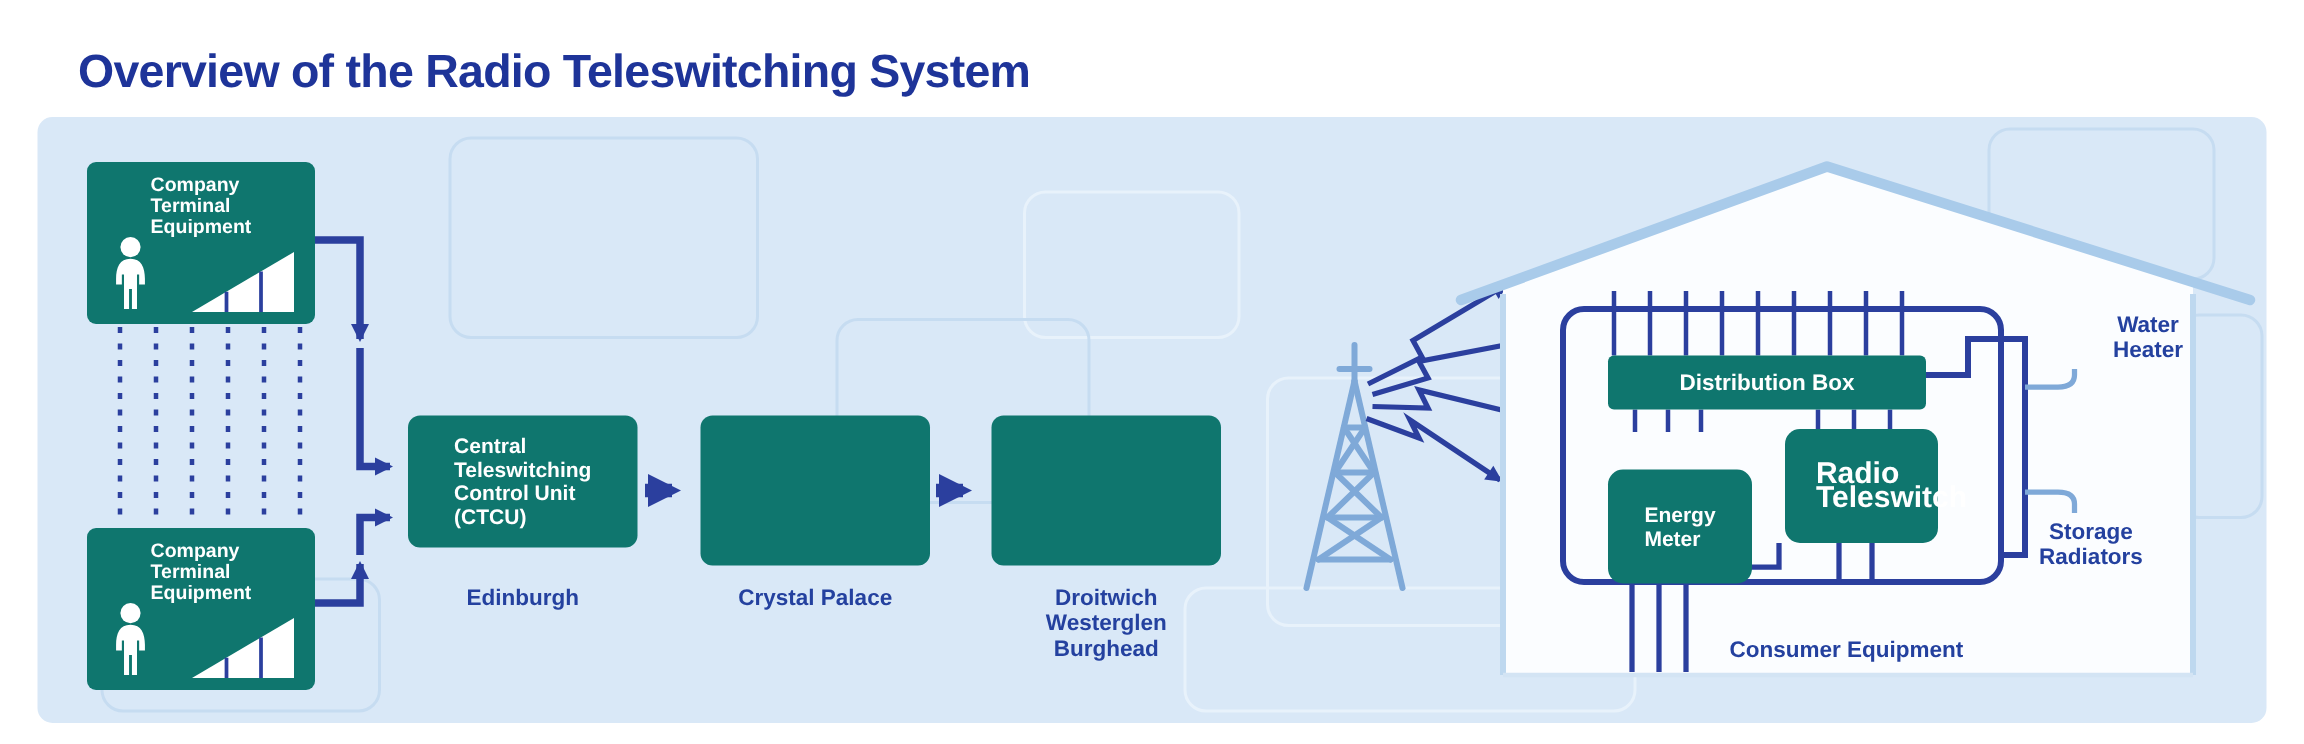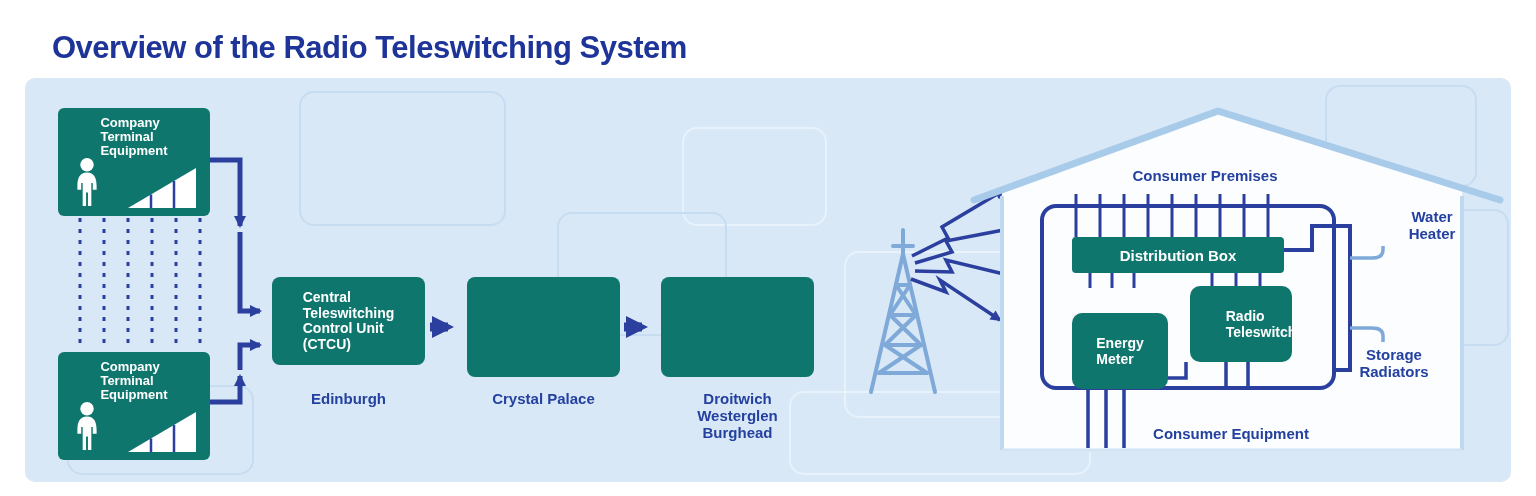--- a/index.html
+++ b/index.html
@@ -29,21 +29,21 @@
   .company .icons { position:absolute; bottom:8px; left:0; right:0;
     display:flex; justify-content:space-between; align-items:flex-end; padding:0 14px; }
   .ctcu { left:272px; top:277px; width:153px; height:88px; border-radius:8px;
     font-size:14px; line-height:15.5px; }
   .plain-1 { left:467px; top:277px; width:153px; height:100px; border-radius:8px; }
   .plain-2 { left:661px; top:277px; width:153px; height:100px; border-radius:8px; }
   .dist { left:1072px; top:237px; width:212px; height:36px; border-radius:4px; font-size:15px; }
   .meter { left:1072px; top:286px; width:96px; height:76px; border-radius:10px;
     font-size:14px; line-height:16px;margin-top:27px; }
   .tswitch { left:1190px; top:286px; width:102px; height:76px; border-radius:10px;
-    font-size:14px; line-height:16px;padding-left:40px; }
+    font-size:20px; line-height:16px;padding-left:40px; }
   .cap {
     position:absolute; color:#24419f; font-weight:bold; font-size:15px;
     line-height:17px; text-align:center;
   }
 </style>
 </head>
 <body>
 
 <div class="canvas">
 
@@ -204,21 +204,20 @@
 (CTCU)</div>
   <div class="node plain-1"></div>
   <div class="node plain-2"></div>
 
   <div class="cap" style="left:272px; top:390px; width:153px;">Edinburgh</div>
   <div class="cap" style="left:467px; top:390px; width:153px;">Crystal Palace</div>
   <div class="cap ml" style="left:661px; top:390px; width:153px;">Droitwich
 Westerglen
 Burghead</div>
 
-  <div class="cap" style="left:1075px; top:167px; width:260px;">Consumer Premises</div>
   <div class="node dist">Distribution Box</div>
   <div class="node meter ml">Energy
 Meter</div>
   <div class="node tswitch ml">Radio
 Teleswitch</div>
   <div class="cap ml" style="left:1388px; top:208px; width:88px;">Water
 Heater</div>
   <div class="cap ml" style="left:1342px; top:346px; width:104px;">Storage
 Radiators</div>
   <div class="cap" style="left:1126px; top:425px; width:210px;">Consumer Equipment</div>

